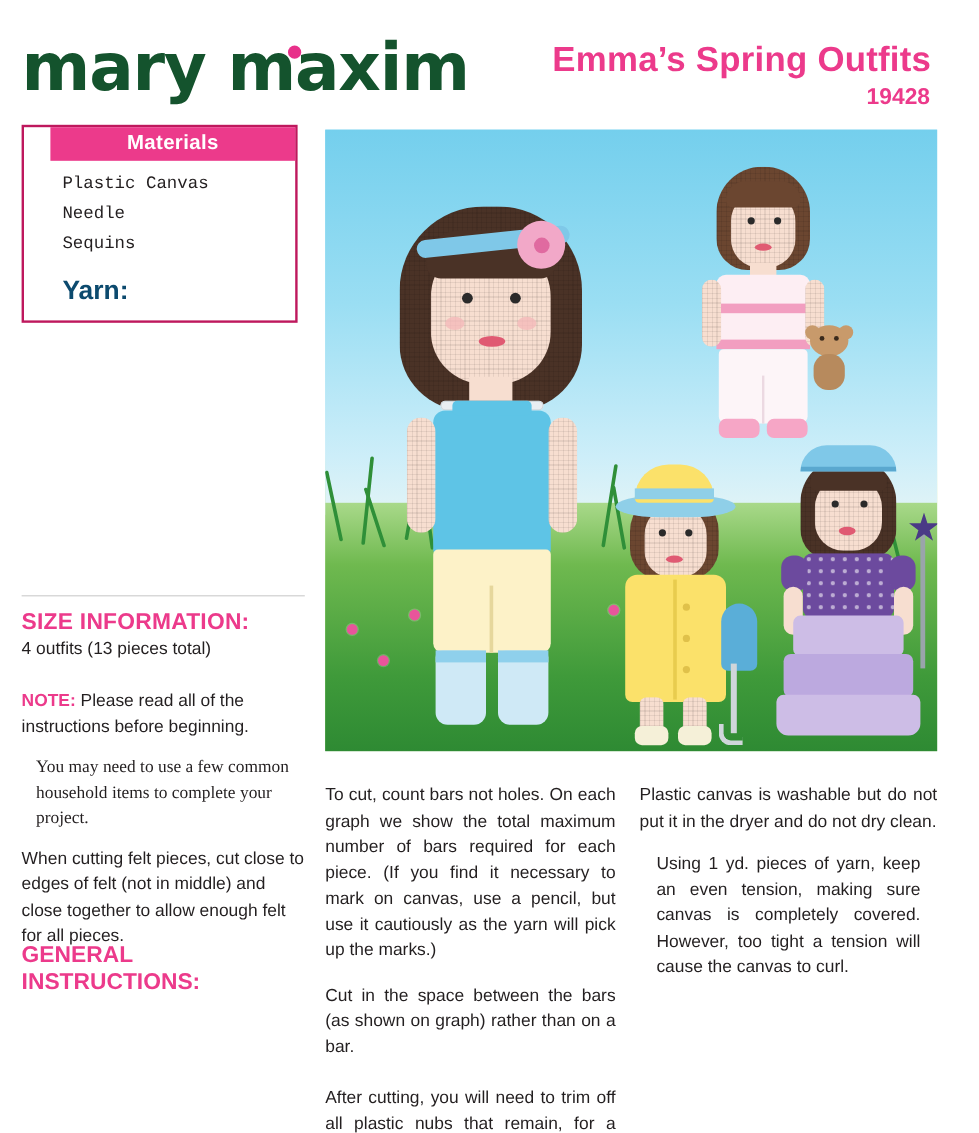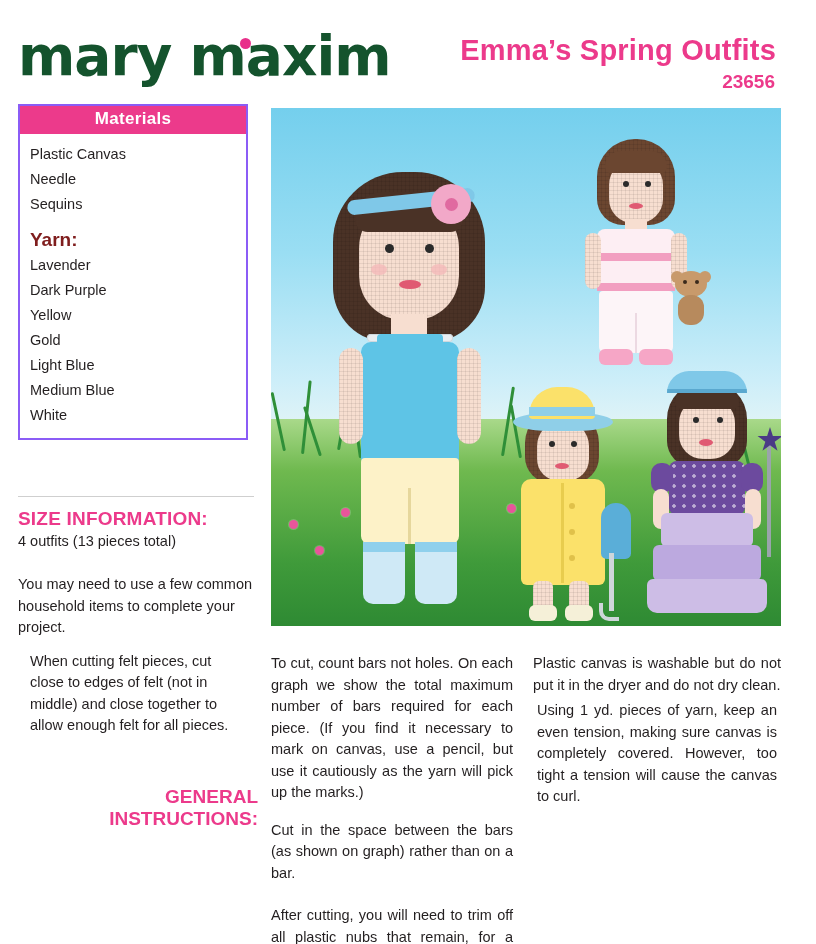--- a/index.html
+++ b/index.html
@@ -60,45 +60,47 @@
     font-size: 19px;
     font-weight: bold;
     color: #ec3a8b;
   }
 
   
   .materials-box {
     position: absolute;
     left: 18px; top: 104px;
     width: 230px;
-    border: 2px solid #8b5cf6;
+    border: 2px solid #be185d;
     background: #fff;
     box-sizing: border-box;
+    padding-left: 22px;
   }
   .materials-header {
     background: #ec3a8b;
     color: #ffffff;
     font-size: 17px;
     font-weight: bold;
     text-align: center;
     padding: 3px 0 5px 0;
     letter-spacing: 0.3px;
   }
   .materials-body {
     padding: 8px 0 10px 10px;
     font-size: 14.5px;
     color: #231f20;
   }
   .mat-item {
     line-height: 25px;
+    font-family: Liberation Mono, monospace;
   }
   .yarn-title {
-    font-size: 19px;
-    font-weight: bold;
-    color: #7f1d1d;
+    font-size: 22px;
+    font-weight: bold;
+    color: #0c4a6e;
     margin-top: 12px;
     margin-bottom: 2px;
   }
   .yarn-cols {
     display: flex;
   }
   .yarn-col {
     width: 103px;
   }
   .yarn-item {
@@ -139,21 +141,20 @@
 
   
   .gen-head {
     position: absolute;
     left: 18px; top: 786px;
     width: 240px;
     font-size: 19px;
     font-weight: bold;
     color: #ec3a8b;
     line-height: 22px;
-    text-align: right;
   }
   .gen-body {
     position: absolute;
     left: 18px; top: 833px;
     width: 238px;
     font-size: 14.5px;
     line-height: 21.5px;
     text-align: justify;
   }
 
@@ -246,66 +247,60 @@
 <body>
 
 <div class="page">
 
   <div class="brand">
     <div class="brand-text">mary maxim</div>
     <div class="brand-dot"></div>
   </div>
 
   <div class="title">Emma’s Spring Outfits</div>
-  <div class="itemnum">23656</div>
+  <div class="itemnum">19428</div>
 
   <div class="materials-box">
     <div class="materials-header">Materials</div>
     <div class="materials-body">
       <div class="mat-item">Plastic Canvas</div>
       <div class="mat-item">Needle</div>
       <div class="mat-item">Sequins</div>
 
       <div class="yarn-title">Yarn:</div>
       <div class="yarn-cols">
-        <div class="yarn-col">
-          <div class="yarn-item">Lavender</div>
-          <div class="yarn-item">Dark Purple</div>
-          <div class="yarn-item">Yellow</div>
-          <div class="yarn-item">Gold</div>
-          <div class="yarn-item">Light Blue</div>
-          <div class="yarn-item">Medium Blue</div>
-          <div class="yarn-item">White</div>
-        </div>
       </div>
     </div>
   </div>
 
   <div class="hr-left"></div>
 
   <div class="size-info-head">SIZE INFORMATION:</div>
   <div class="size-info-body">4 outfits (13 pieces total)</div>
 
   <div class="note-block">
-    <p style="margin:0;">You may need to use a few common household items to complete your project.</p>
-    <p style="margin:12px;">When cutting felt pieces, cut close to edges of felt (not in middle) and close together to allow enough felt for all pieces.</p>
+    <p style="margin:0;">
+      <span class="note-label">NOTE:</span><span> Please read all of the instructions before beginning.</span>
+    </p>
+    <p style="margin:12px;font-family:Liberation Serif, serif;">You may need to use a few common household items to complete your project.</p>
+    <p style="margin:0;">When cutting felt pieces, cut close to edges of felt (not in middle) and close together to allow enough felt for all pieces.</p>
   </div>
 
   <div class="gen-head">GENERAL INSTRUCTIONS:</div>
 
   <div class="col-mid">
     <p>To cut, count bars not holes. On each graph we show the total maximum number of bars required for each piece. (If you find it necessary to mark on canvas, use a pencil, but use it cautiously as the yarn will pick up the marks.)</p>
     <p>Cut in the space between the bars (as shown on graph) rather than on a bar.</p>
     <div class="gap"></div>
     <p>After cutting, you will need to trim off all plastic nubs that remain, for a more finished look.</p>
   </div>
 
   <div class="col-right">
     <p style="margin:0;">Plastic canvas is washable but do not put it in the dryer and do not dry clean.</p>
-    <p class="stitch-body" style="margin:4px;">Using 1 yd. pieces of yarn, keep an even tension, making sure canvas is completely covered. However, too tight a tension will cause the canvas to curl.</p>
+    <p class="stitch-body" style="margin:14px;">Using 1 yd. pieces of yarn, keep an even tension, making sure canvas is completely covered. However, too tight a tension will cause the canvas to curl.</p>
   </div>
 
   <div class="photo">
     <div class="sky"></div>
     <div class="ground"></div>
 
     <div class="blade" style="left:12px; bottom:175px; height:60px; transform:rotate(-12deg);"></div>
     <div class="blade" style="left:30px; bottom:172px; height:74px; transform:rotate(6deg);"></div>
     <div class="blade" style="left:48px; bottom:170px; height:52px; transform:rotate(-18deg);"></div>
     <div class="blade" style="left:66px; bottom:176px; height:66px; transform:rotate(10deg);"></div>

